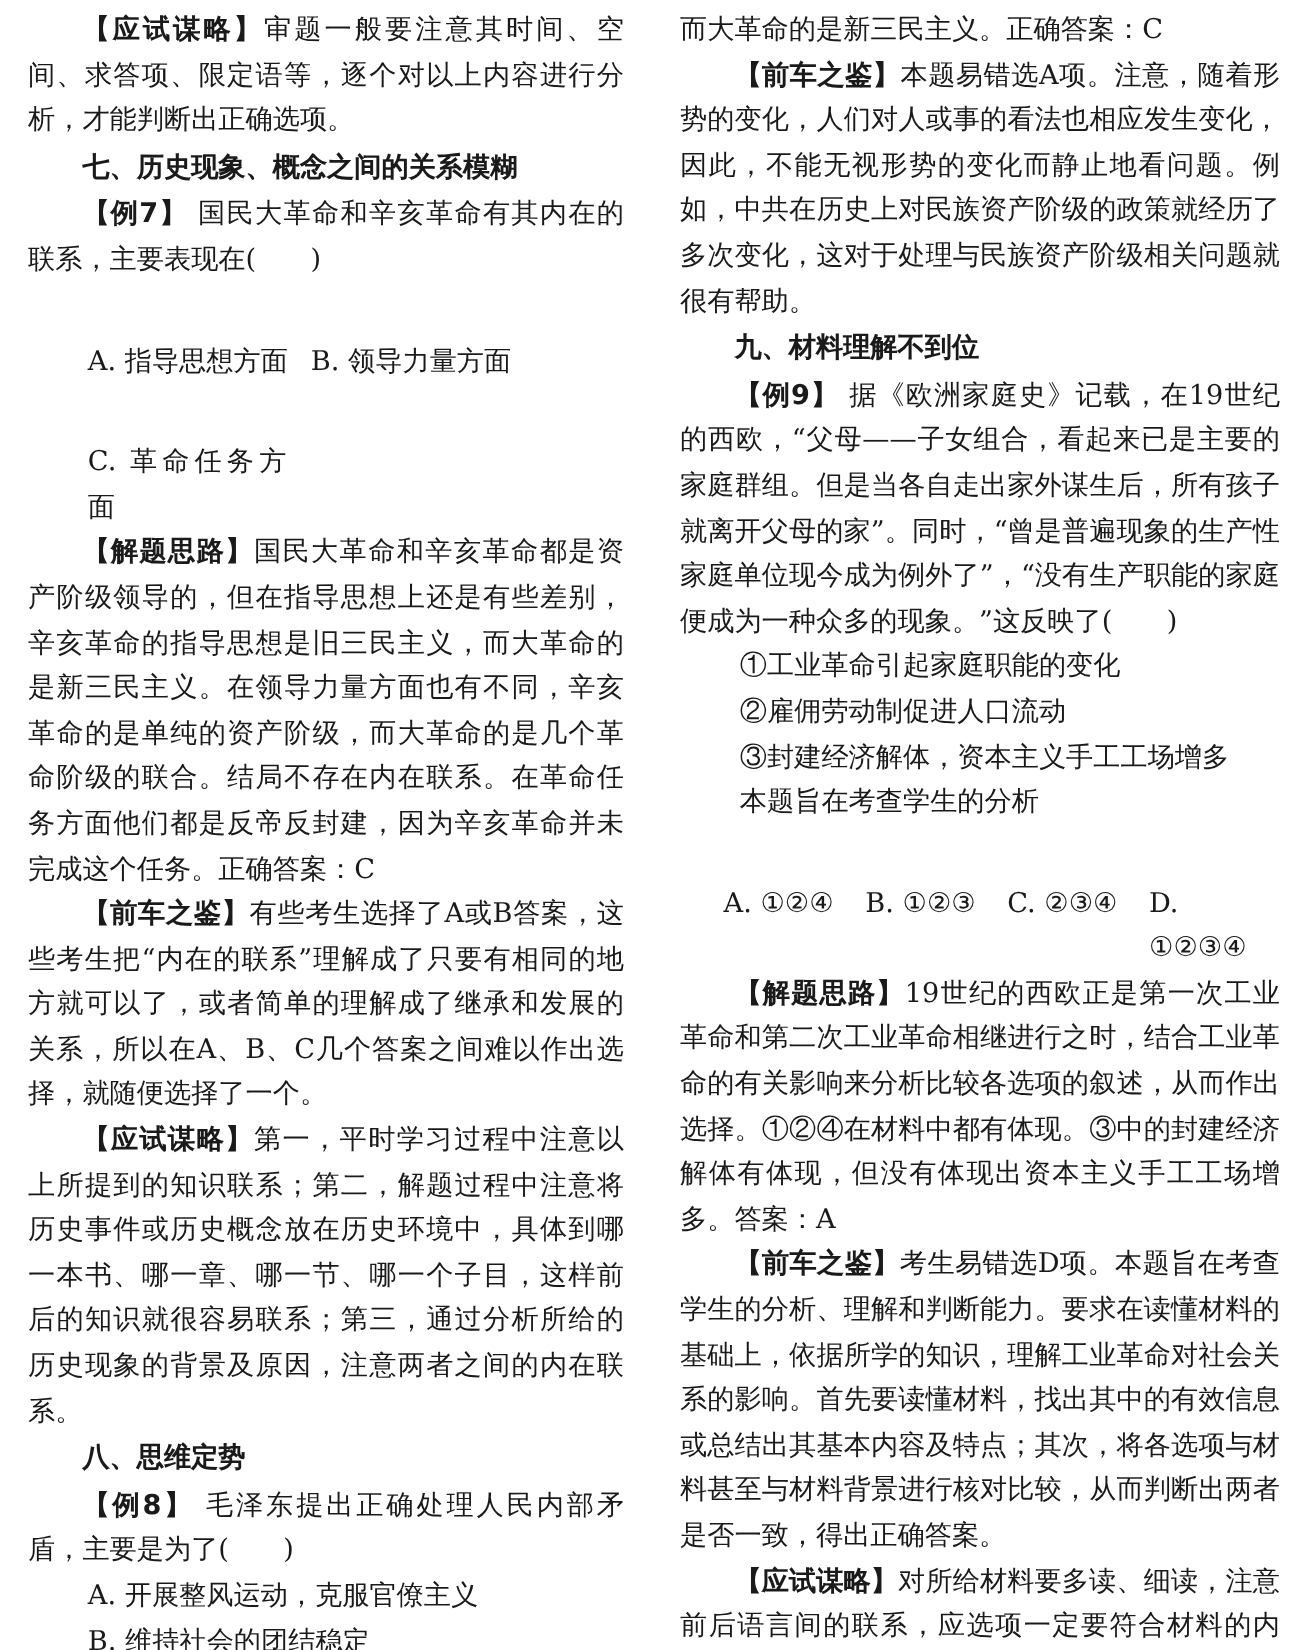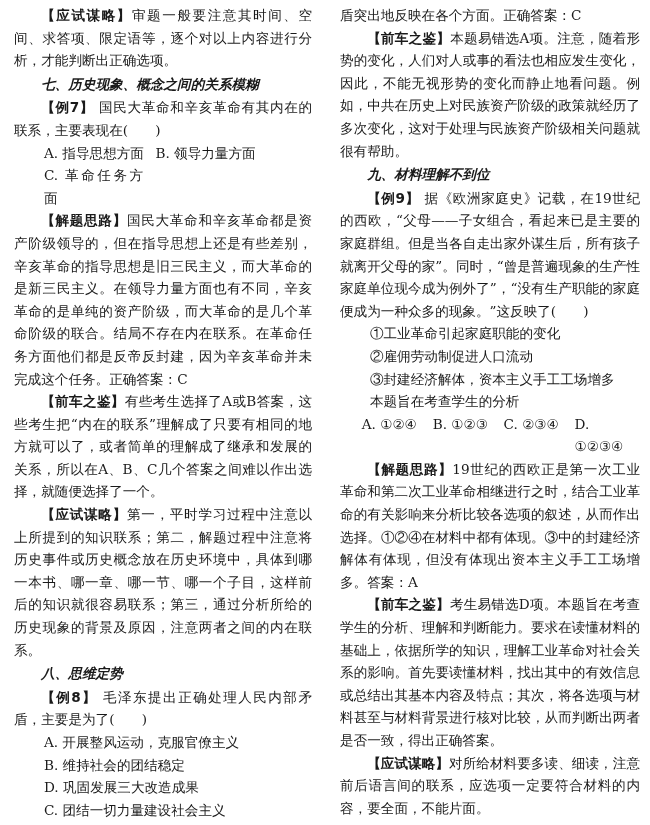--- a/index.html
+++ b/index.html
@@ -12,28 +12,28 @@
   .col {
     position: absolute; top: 4px; width: 298px;
     font-size: 13.6px; line-height: 22.6px;
     text-align: justify; text-justify: inter-character;
   }
   .col.left { left: 14px; }
   .col.right { left: 340px; width: 300px; }
   p { margin: 0; text-indent: 2em; }
   p.noindent { text-indent: 0; }
   .opt { text-indent: 0; padding-left: 2.2em; }
-  .opt-row { display: flex; padding-left: 2.2em; }
+  .opt-row { display: flex; padding-left: 2.2em; margin-top: 28px; }
   .opt-row span { display: inline-block; }
   .opt-row .o1 { width: 8.2em; }
   .opt-row .q { width: 5.4em; }
   .tag { font-family: "DejaVu Sans", "Liberation Sans", sans-serif; font-weight: bold; }
   .h {
     font-family: "DejaVu Sans", "Liberation Sans", sans-serif; font-weight: bold;
-    text-indent: 2em; margin: 1px 0; font-style: italic;
+    text-indent: 2em; margin: 1px 0;
   }
 </style>
 </head>
 <body>
 
 <div class="page">
 
   <div class="col left">
     <p><span class="tag">【应试谋略】</span><span>审题一般要注意其时间、空间、求答项、限定语等，逐个对以上内容进行分析，才能判断出正确选项。</span></p>
 
@@ -57,21 +57,21 @@
     <p><span class="tag">【例8】</span>&nbsp;<span>毛泽东提出正确处理人民内部矛盾，主要是为了(　　)</span></p>
     <p class="opt">A. 开展整风运动，克服官僚主义</p>
     <p class="opt">B. 维持社会的团结稳定</p>
     <p class="opt">D. 巩固发展三大改造成果</p>
     <p class="opt">C. 团结一切力量建设社会主义</p>
 
     <p><span class="tag">【解题思路】</span><span>该题主要考查学生运用辩证唯物主义原理，透过现象看本质的能力。1957年春，毛泽东提出要正确处理人民内部矛盾，不将其作为国家政治生活的主题，主要目的就是为了团结一切力量建设社会主义。因为国内的敌我矛盾已经解决，人民内部矛</span></p>
   </div>
 
   <div class="col right">
-    <p class="noindent">盾突出地反映在各个方面。正确答案：C</p>
+    <p class="noindent">而大革命的是新三民主义。正确答案：C</p>
     <p><span class="tag">【前车之鉴】</span><span>本题易错选A项。注意，随着形势的变化，人们对人或事的看法也相应发生变化，因此，不能无视形势的变化而静止地看问题。例如，中共在历史上对民族资产阶级的政策就经历了多次变化，这对于处理与民族资产阶级相关问题就很有帮助。</span></p>
 
     <p class="h">九、材料理解不到位</p>
 
     <p><span class="tag">【例9】</span>&nbsp;<span>据《欧洲家庭史》记载，在19世纪的西欧，“父母——子女组合，看起来已是主要的家庭群组。但是当各自走出家外谋生后，所有孩子就离开父母的家”。同时，“曾是普遍现象的生产性家庭单位现今成为例外了”，“没有生产职能的家庭便成为一种众多的现象。”这反映了(　　)</span></p>
     <p class="opt">①工业革命引起家庭职能的变化</p>
     <p class="opt">②雇佣劳动制促进人口流动</p>
     <p class="opt">③封建经济解体，资本主义手工工场增多</p>
     <p class="opt">本题旨在考查学生的分析</p>
     <div class="opt-row" style="padding-left:1.6em">

